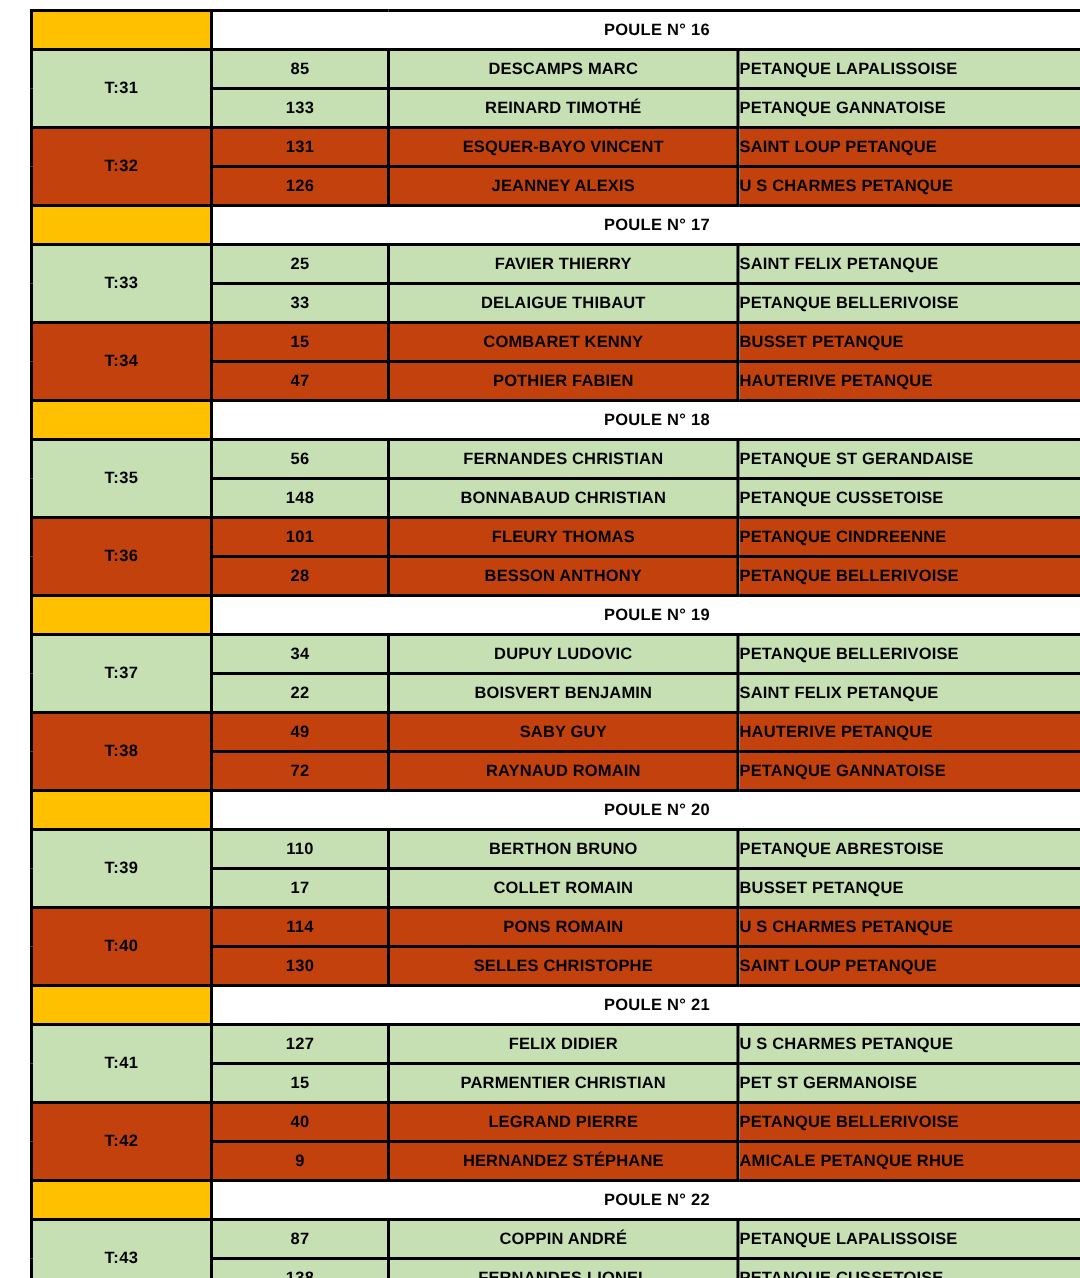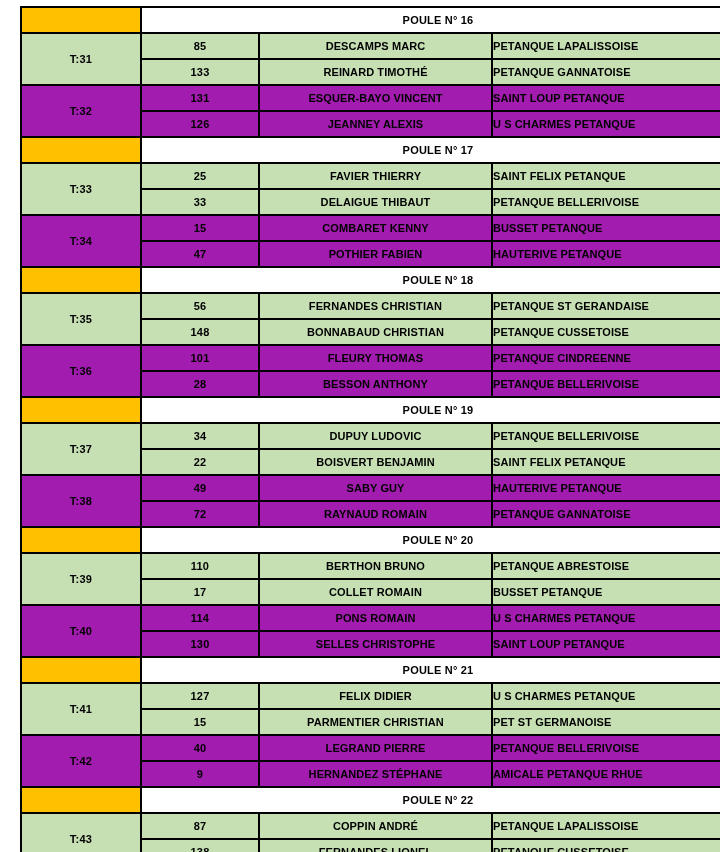--- a/index.html
+++ b/index.html
@@ -85,21 +85,21 @@
   }
   td.club {
     text-align: left;
     padding-left: 5px;
     font-size: 11px;
     color: #1414F0;
     letter-spacing: 0.1px;
   }
 
   tr.team-a td { background: #C6E0B4; }
-  tr.team-b td { background: #a21caf; }
+  tr.team-b td { background: #c2410c; }
 </style>
 </head>
 <body>
 
 <div id="page">
   <table id="sheet">
     <colgroup>
       <col class="c-court">
       <col class="c-num">
       <col class="c-name">

